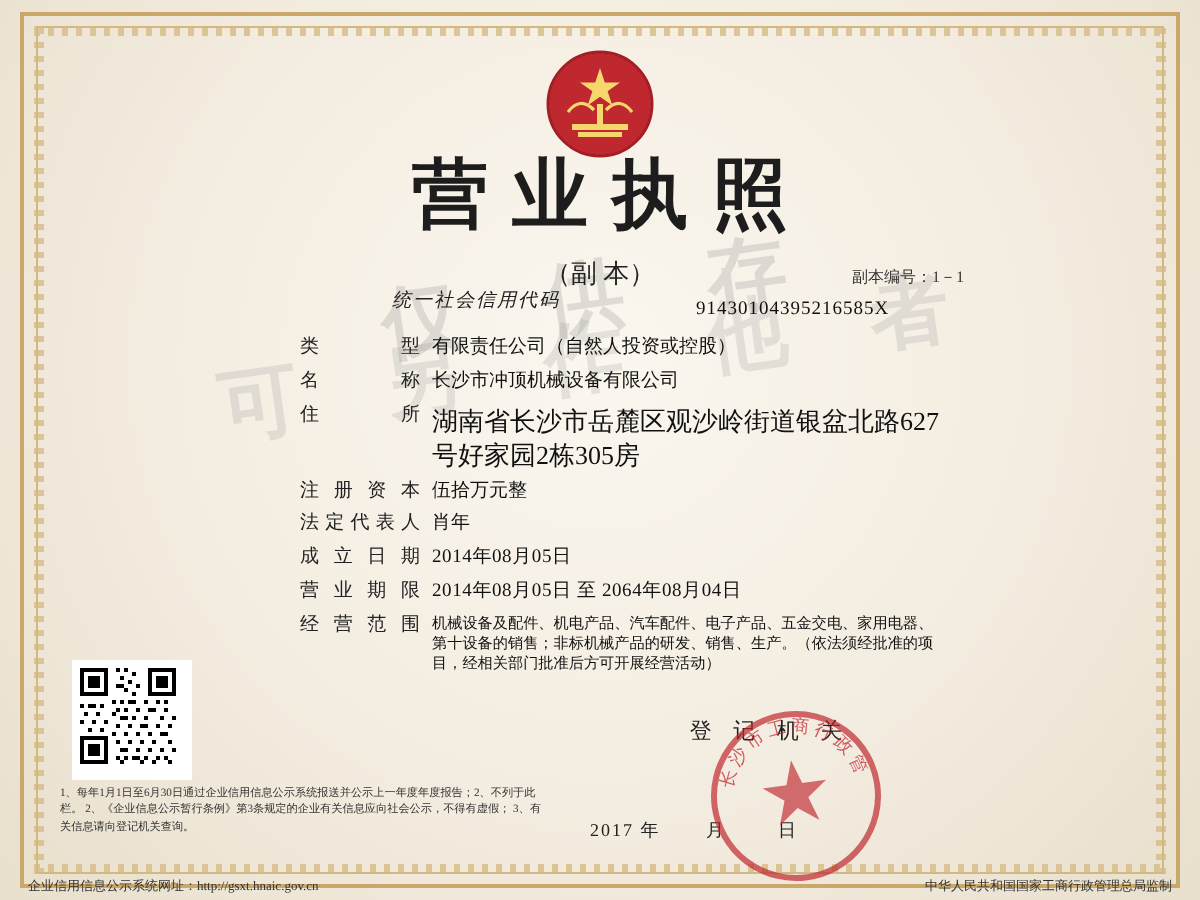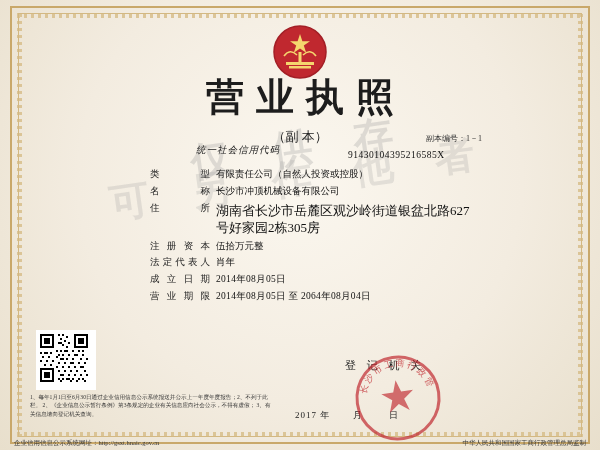--- a/index.html
+++ b/index.html
@@ -175,20 +175,24 @@
       <div class="lbl">法定代表人</div>
       <div class="val">肖年</div>
     </div>
     <div class="row daterow">
       <div class="lbl">成立日期</div>
       <div class="val">2014年08月05日</div>
     </div>
     <div class="row daterow">
       <div class="lbl">营业期限</div>
       <div class="val">2014年08月05日 至 2064年08月04日</div>
+    </div>
+    <div class="row">
+      <div class="lbl">经营范围</div>
+      <div class="val tiny">机械设备及配件、机电产品、汽车配件、电子产品、五金交电、家用电器、第十设备的销售；非标机械产品的研发、销售、生产。（依法须经批准的项目，经相关部门批准后方可开展经营活动）</div>
     </div>
   </div>
 
   <div class="qr">
     <svg width="52" height="52" viewBox="0 0 26 26" shape-rendering="crispEdges">
       <rect width="26" height="26" fill="#fff"></rect>
       <g fill="#000">
         <rect x="1" y="1" width="7" height="7"></rect>
           <rect x="2" y="2" width="5" height="5" fill="#fff"></rect>
           <rect x="3" y="3" width="3" height="3"></rect>

